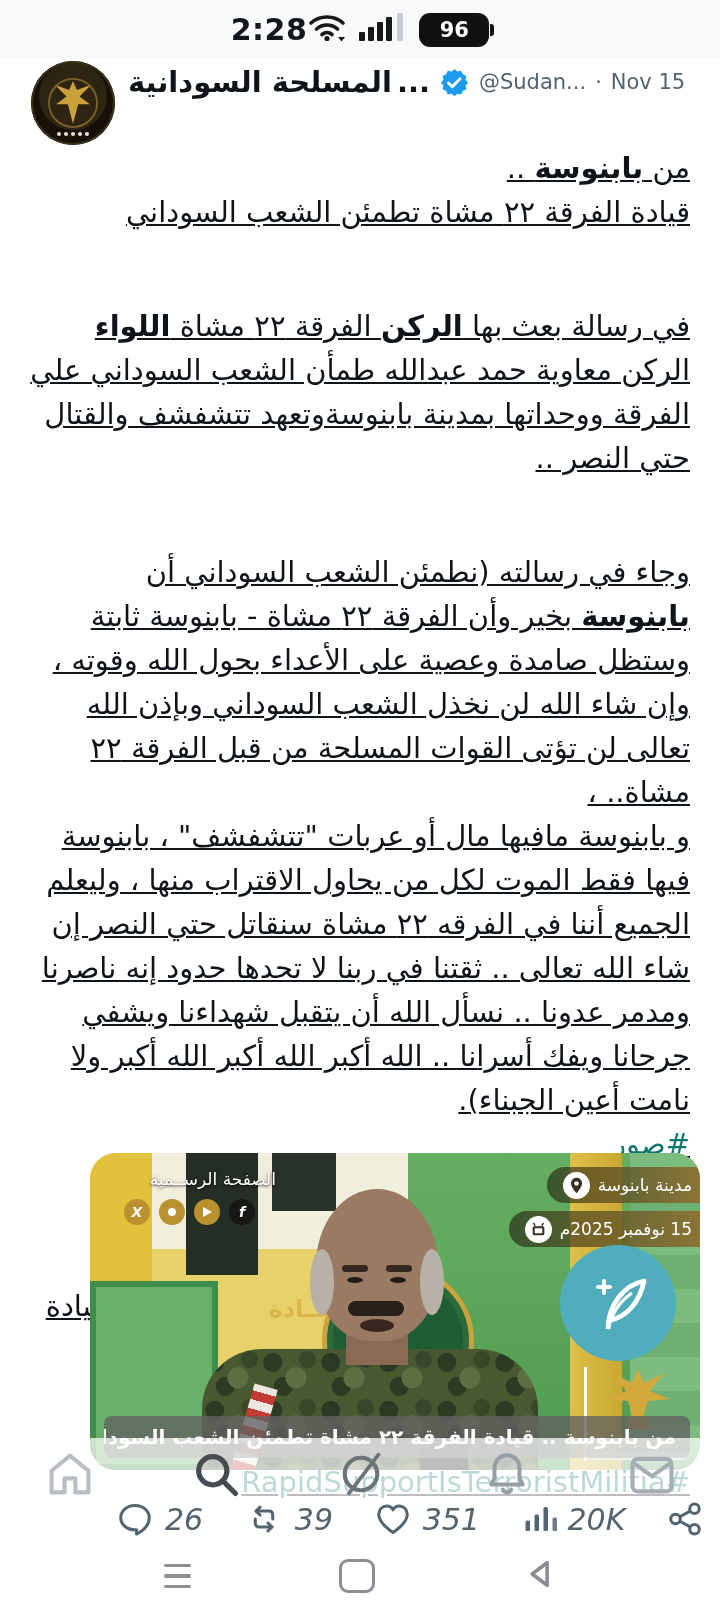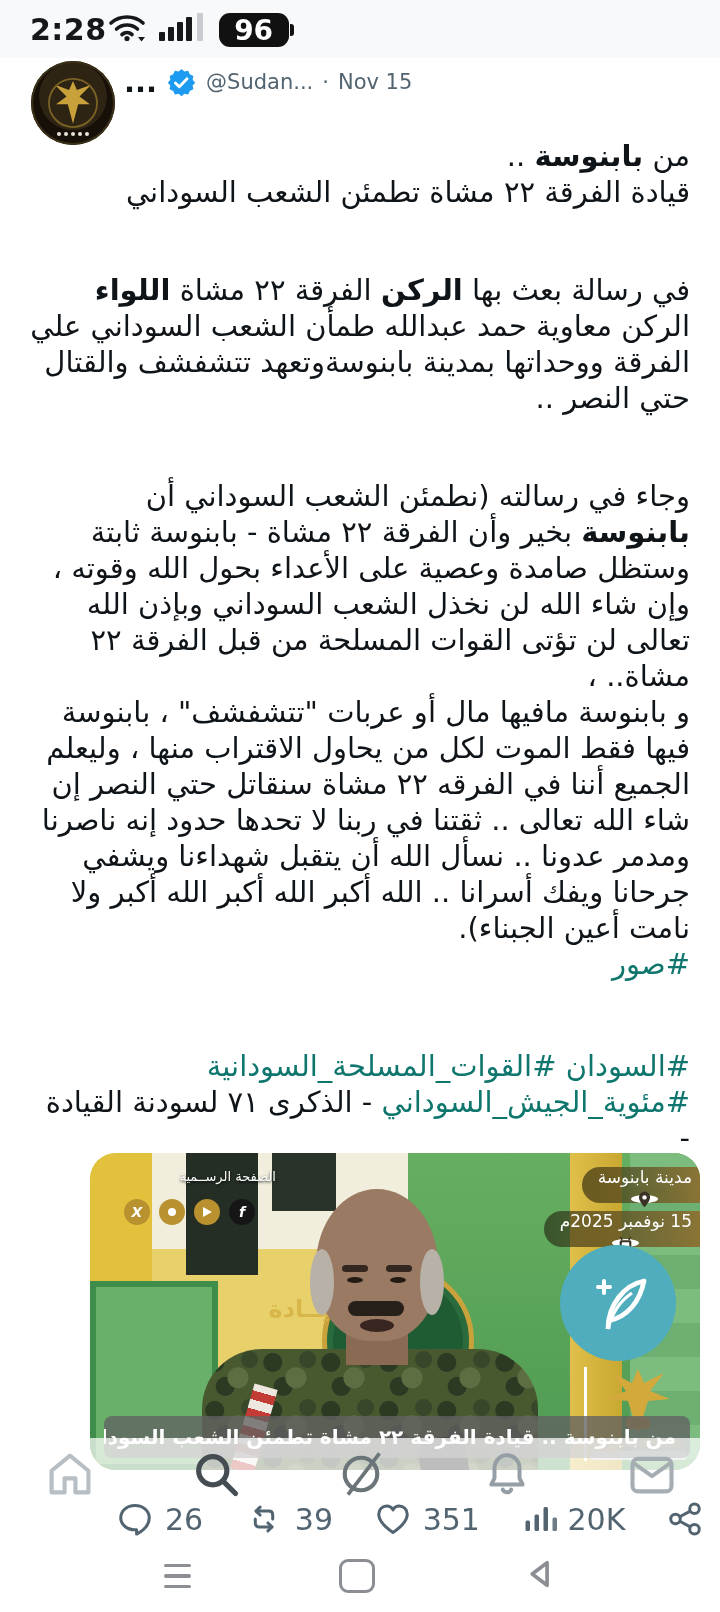--- a/index.html
+++ b/index.html
@@ -3,40 +3,40 @@
 <meta charset="utf-8">
 <style>
   html,body{margin:0;padding:0;}
   body{
     width:720px;height:1612px;position:relative;overflow:hidden;
     background:#ffffff;font-family:"DejaVu Sans","Liberation Sans",sans-serif;
     -webkit-font-smoothing:antialiased;
   }
   
   .status-bar{position:absolute;top:0;left:0;right:0;height:58px;background:#f8f9fb;
-    display:flex;justify-content:flex-start;align-items:center;padding:0 30px;box-sizing:border-box;}
+    display:flex;justify-content:center;align-items:center;padding:0 30px;box-sizing:border-box;}
   .sb-time{font-size:30px;font-weight:700;color:#15181b;letter-spacing:.5px;}
   .sb-right{display:flex;align-items:flex-end;gap:12px;}
   .sb-batt{height:34px;min-width:58px;background:#111;border-radius:11px;color:#fff;
-    font-size:28px;font-weight:700;display:flex;align-items:center;justify-content:center;position:relative;padding:0 6px;}
+    font-size:21px;font-weight:700;display:flex;align-items:center;justify-content:center;position:relative;padding:0 6px;}
   .sb-batt:after{content:"";position:absolute;right:-5px;top:11px;width:4px;height:12px;background:#111;border-radius:0 3px 3px 0;}
   
   .avatar{position:absolute;left:31px;top:61px;width:84px;height:84px;border-radius:50%;
     background:radial-gradient(circle at 50% 42%,#2e2414 0 52%,#171008 53% 100%);
     display:flex;align-items:center;justify-content:center;overflow:hidden;box-shadow:inset 0 0 0 2px #3a2f17;}
   .avatar .dots{position:absolute;bottom:9px;left:50%;transform:translateX(-50%);display:flex;gap:3px;}
   .avatar .dots i{width:4px;height:4px;border-radius:50%;background:#e8e4da;display:block;}
   .name-row{position:absolute;left:128px;right:18px;top:60px;height:44px;display:flex;align-items:center;gap:9px;}
   .nm{font-size:29px;font-weight:700;color:#0f1419;direction:rtl;white-space:nowrap;}
   .nm-trunc{font-size:29px;font-weight:700;color:#0f1419;margin-left:-4px;}
   .handle,.tdate{font-size:21px;color:#536471;white-space:nowrap;}
   .spacer{flex:1;}
   
   .tweet-body{position:absolute;left:30px;right:30px;top:102px;direction:rtl;text-align:right;
-    font-size:29px;line-height:36px;color:#0f1419;white-space:pre-line;}
+    font-size:29px;line-height:44px;color:#0f1419;white-space:pre-line;text-decoration:underline;}
   .tweet-body p{margin:0;}
   .tweet-body p.p1{margin-top:26px;}
   .tweet-body p.p2{margin-top:26px;}
   .tweet-body p.tags{margin-top:30px;}
   .tweet-body b{font-weight:700;}
   .tweet-body a{color:#0f766e;text-decoration:none;cursor:pointer;}
   
   .photo{position:absolute;left:90px;top:1153px;width:610px;height:317px;border-radius:26px;
     overflow:hidden;background:#e8d06a;z-index:1;}
   .photo *{position:absolute;box-sizing:border-box;}
@@ -66,50 +66,50 @@
   .man-head{left:226px;top:36px;width:122px;height:152px;border-radius:52% 52% 46% 46%;background:#9b7a63;}
   .hair{width:24px;height:66px;border-radius:50%;background:#b7b1a8;top:96px;}
   .hair.l{left:220px;} .hair.r{left:330px;}
   .brow{width:26px;height:7px;border-radius:4px;background:#33271f;top:112px;}
   .brow.l{left:252px;} .brow.r{left:296px;}
   .eye{width:16px;height:6px;border-radius:50%;background:#241a14;top:124px;}
   .eye.l{left:257px;} .eye.r{left:300px;}
   .must{left:258px;top:148px;width:56px;height:15px;border-radius:8px;background:#27201a;}
   .mouth{left:270px;top:166px;width:34px;height:13px;border-radius:50%;background:#3a2620;}
   .mic{left:330px;top:284px;width:48px;height:52px;border-radius:18px 18px 6px 6px;background:#141414;transform:rotate(-8deg);}
-  .ph-pagelabel{left:36px;top:16px;width:150px;font-size:13px;color:#fff;direction:rtl;text-align:right;
+  .ph-pagelabel{left:36px;top:16px;width:150px;font-size:17px;color:#fff;direction:rtl;text-align:right;
     text-shadow:0 1px 3px rgba(0,0,0,.8);}
   .ph-social{left:34px;top:46px;display:flex;gap:9px;position:absolute;}
   .ph-social span{position:static;width:26px;height:26px;border-radius:50%;display:flex;align-items:center;justify-content:center;
     font-size:14px;font-weight:700;color:#fff;}
   .sic-gold{background:#b9912e;}
   .sic-fb{background:#161616;}
   .sic-dot{width:8px;height:8px;border-radius:50%;background:#fff;position:static;}
   .sic-tg-tri{width:0;height:0;border-top:5px solid transparent;border-bottom:5px solid transparent;border-left:9px solid #fff;position:static;}
-  .ph-badge{right:0;height:36px;display:flex;align-items:center;gap:8px;flex-direction:column;position:absolute;
+  .ph-badge{right:0;height:36px;display:flex;align-items:center;gap:8px;flex-direction:row;position:absolute;
     background:linear-gradient(270deg,#8a7435,rgba(25,22,8,.58));border-radius:18px 0 0 18px;
     padding:0 8px 0 16px;color:#fff;font-size:17px;direction:rtl;}
   .ph-badge .wicon{position:static;width:27px;height:27px;border-radius:50%;background:#fff;display:flex;align-items:center;justify-content:center;}
   .badge-loc{top:14px;} .badge-date{top:58px;}
   .teal-circle{left:470px;top:92px;width:116px;height:116px;border-radius:50%;background:#4fadbd;}
   .quill{left:24px;top:24px;position:absolute;}
   .eagle-sep{left:494px;top:214px;width:3px;height:94px;background:#fff;}
   .ph-eagle{left:506px;top:212px;width:84px;height:72px;}
   .ph-eagle-txt{left:504px;top:286px;width:88px;height:8px;background:#caa23c;border-radius:3px;opacity:.85;}
   .ph-eagle-txt2{left:500px;top:298px;width:96px;height:9px;background:#cfd4d9;border-radius:2px;opacity:.9;}
   .ph-caption{left:14px;right:10px;bottom:12px;height:42px;background:rgba(98,98,98,.78);border-radius:8px;
     color:#fff;font-weight:700;font-size:20px;line-height:42px;direction:rtl;text-align:right;padding:0 14px;white-space:nowrap;overflow:hidden;}
   
   .appnav{position:absolute;left:0;right:0;top:1438px;height:72px;background:rgba(255,255,255,.72);
     z-index:2;display:flex;align-items:center;justify-content:space-between;padding:0 40px 0 42px;box-sizing:border-box;}
   .appnav .nico{display:flex;align-items:center;justify-content:center;width:56px;height:56px;}
   
   .engage{position:absolute;left:116px;right:16px;top:1490px;height:58px;z-index:3;
     display:flex;align-items:center;justify-content:space-between;color:#536471;}
-  .eg{display:flex;align-items:center;gap:11px;font-size:30px;color:#536471;}
+  .eg{display:flex;align-items:center;gap:11px;font-size:30px;color:#536471;font-style:italic;}
   
   .andnav{position:absolute;left:0;right:0;top:1540px;height:72px;z-index:4;
     display:flex;align-items:center;justify-content:center;gap:148px;}
   .an-menu{display:flex;flex-direction:column;gap:7px;}
   .an-menu i{width:27px;height:3.5px;background:#8b8f93;border-radius:2px;display:block;}
   .an-home{width:30px;height:28px;border:3.5px solid #8b8f93;border-radius:9px;}
 </style>
 </head>
 <body>
 
@@ -147,20 +147,21 @@
   </svg>
   <span class="dots">
       <i></i>
       <i></i>
       <i></i>
       <i></i>
       <i></i>
     </span>
 </div>
 <div class="name-row">
+  <span class="nm">المسلحة السودانية</span>
   <span class="nm-trunc">...</span>
   <span style="display:flex;">
     <svg width="31" height="31" viewBox="0 0 24 24">
       <path d="M12 1.5 l2.2 2 3-.6 1.2 2.8 2.8 1.2-.6 3 2 2.2-2 2.2.6 3-2.8 1.2-1.2 2.8-3-.6-2.2 2-2.2-2-3 .6-1.2-2.8-2.8-1.2.6-3-2-2.2 2-2.2-.6-3 2.8-1.2 1.2-2.8 3 .6z" fill="#1d9bf0"></path>
       <path d="M7.3 12.3 l3 3 6-6.2" stroke="#fff" stroke-width="2.2" fill="none" stroke-linecap="round" stroke-linejoin="round"></path>
     </svg>
   </span>
   <span class="handle">@Sudan...</span>
   <span class="tdate">·</span>
   <span class="tdate">Nov 15</span>

